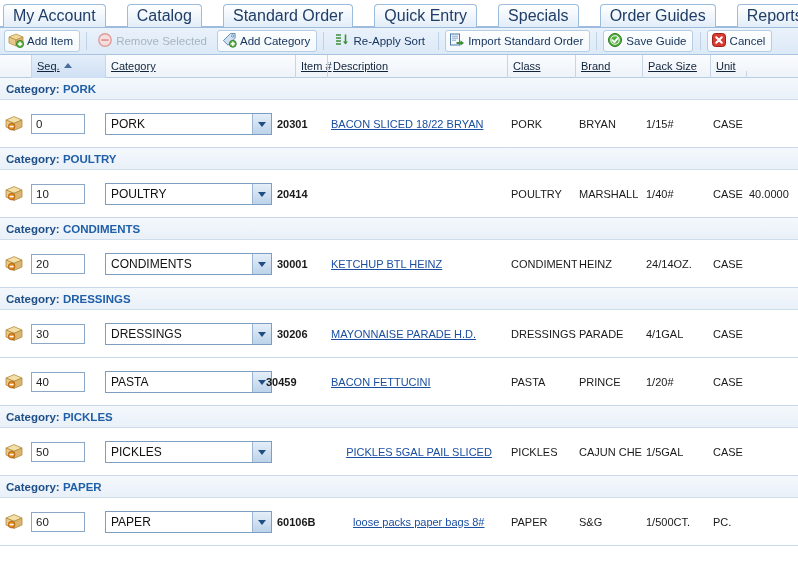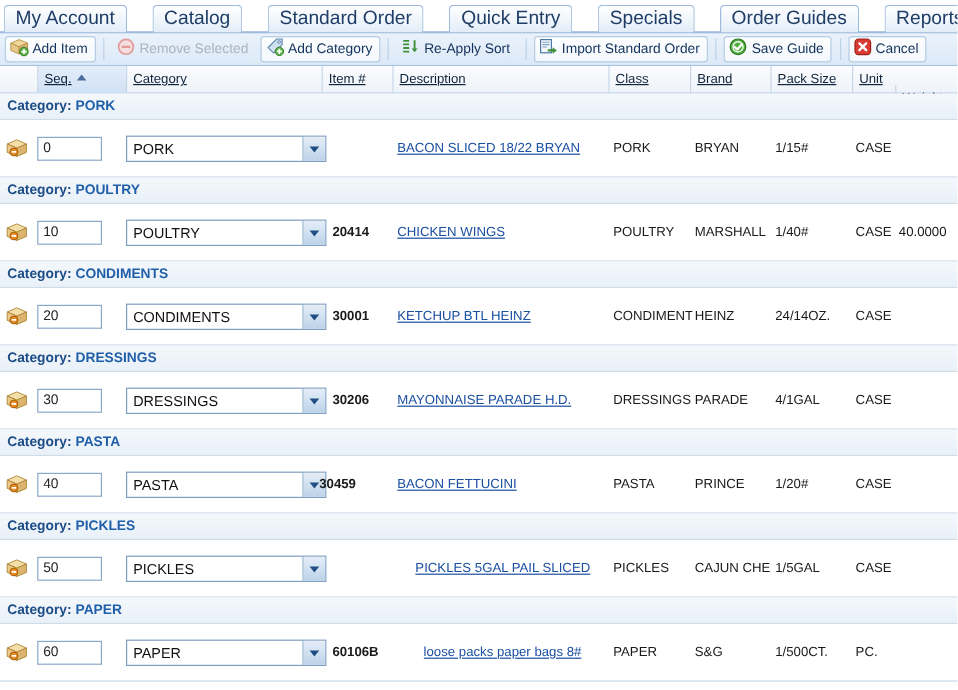--- a/index.html
+++ b/index.html
@@ -266,21 +266,21 @@
   <div class="tbtn framed"><span class="ico"><svg width="16" height="16" viewBox="0 0 16 16">
           <rect x="1.5" y="1.5" width="13" height="13" rx="3" fill="#d93b33" stroke="#9e2119" stroke-width="1"></rect>
           <path d="M5.2 5.2l5.6 5.6M10.8 5.2l-5.6 5.6" stroke="#ffffff" stroke-width="2" stroke-linecap="round"></path>
         </svg></span><span>Cancel</span></div>
 
 </div>
 
 <div class="colhead">
   <div class="cell sorted" style="left:31px;width:74px;"><span class="u">Seq.</span><span class="sortarrow"></span></div>
   <div class="cell" style="left:105px;width:172px;"><span class="u">Category</span></div>
-  <div class="cell" style="left:268px;width:50px;"><span class="u">Item #</span></div>
+  <div class="cell" style="left:295px;width:50px;"><span class="u">Item #</span></div>
   <div class="cell" style="left:327px;width:180px;"><span class="u">Description</span></div>
   <div class="cell" style="left:507px;width:68px;"><span class="u">Class</span></div>
   <div class="cell" style="left:575px;width:67px;"><span class="u">Brand</span></div>
   <div class="cell" style="left:642px;width:68px;"><span class="u">Pack Size</span></div>
   <div class="cell" style="left:710px;width:36px;"><span class="u">Unit</span></div>
   <div class="cell" style="left:746px;width:52px;margin-top:16px;"><span class="u">Weight</span></div>
 </div>
 
 <div class="grid" id="grid">
   <div class="cat-band">
@@ -295,20 +295,21 @@
         <polygon points="17,5 9,8.4 9,15.4 17,12" fill="#dcb46f" stroke="#b08a3e" stroke-width=".8"></polygon>
         <circle cx="6.6" cy="11.6" r="3.3" fill="#e58a20" stroke="#a85c0b" stroke-width=".8"></circle>
         <rect x="4.7" y="10.8" width="3.8" height="1.5" fill="#ffffff"></rect>
       </svg>
     </span>
     <input class="seqbox" type="text" value="0" style="">
     <span class="selwrap">
       <span class="seltext">PORK</span>
       <span class="selbtn"></span>
     </span>
+    <span class="c itemno" style="left:277px;width:50px;">20301</span>
     <span class="c desc" style="left:331px;width:176px;"><a>BACON SLICED 18/22 BRYAN</a></span>
     <span class="c" style="left:511px;width:66px;">PORK</span>
     <span class="c" style="left:579px;width:64px;">BRYAN</span>
     <span class="c" style="left:646px;width:64px;">1/15#</span>
     <span class="c" style="left:713px;width:34px;">CASE</span>
     <span class="c" style="left:749px;width:49px;"></span>
   </div>
 
   <div class="cat-band">
     <span>Category: </span>
@@ -323,21 +324,20 @@
         <circle cx="6.6" cy="11.6" r="3.3" fill="#e58a20" stroke="#a85c0b" stroke-width=".8"></circle>
         <rect x="4.7" y="10.8" width="3.8" height="1.5" fill="#ffffff"></rect>
       </svg>
     </span>
     <input class="seqbox" type="text" value="10" style="">
     <span class="selwrap">
       <span class="seltext">POULTRY</span>
       <span class="selbtn"></span>
     </span>
     <span class="c itemno" style="left:277px;width:50px;">20414</span>
-    <span class="c desc" style="left:331px;width:176px;"><a>CHICKEN WINGS</a></span>
     <span class="c" style="left:511px;width:66px;">POULTRY</span>
     <span class="c" style="left:579px;width:64px;">MARSHALL</span>
     <span class="c" style="left:646px;width:64px;">1/40#</span>
     <span class="c" style="left:713px;width:34px;">CASE</span>
     <span class="c" style="left:749px;width:49px;">40.0000</span>
   </div>
 
   <div class="cat-band">
     <span>Category: </span>
     <span class="catname">CONDIMENTS</span>
@@ -387,24 +387,20 @@
     </span>
     <span class="c itemno" style="left:277px;width:50px;">30206</span>
     <span class="c desc" style="left:331px;width:176px;"><a>MAYONNAISE PARADE H.D.</a></span>
     <span class="c" style="left:511px;width:66px;">DRESSINGS</span>
     <span class="c" style="left:579px;width:64px;">PARADE</span>
     <span class="c" style="left:646px;width:64px;">4/1GAL</span>
     <span class="c" style="left:713px;width:34px;">CASE</span>
     <span class="c" style="left:749px;width:49px;"></span>
   </div>
 
-  <div class="cat-band">
-    <span>Category: </span>
-    <span class="catname">PASTA</span>
-  </div>
   <div class="row">
     <span class="pkg">
       <svg width="18" height="17" viewBox="0 0 18 17">
         <polygon points="1,5 9,1.6 17,5 9,8.4" fill="#f5dfa8" stroke="#b08a3e" stroke-width=".8"></polygon>
         <polygon points="1,5 9,8.4 9,15.4 1,12" fill="#ecc986" stroke="#b08a3e" stroke-width=".8"></polygon>
         <polygon points="17,5 9,8.4 9,15.4 17,12" fill="#dcb46f" stroke="#b08a3e" stroke-width=".8"></polygon>
         <circle cx="6.6" cy="11.6" r="3.3" fill="#e58a20" stroke="#a85c0b" stroke-width=".8"></circle>
         <rect x="4.7" y="10.8" width="3.8" height="1.5" fill="#ffffff"></rect>
       </svg>
     </span>

